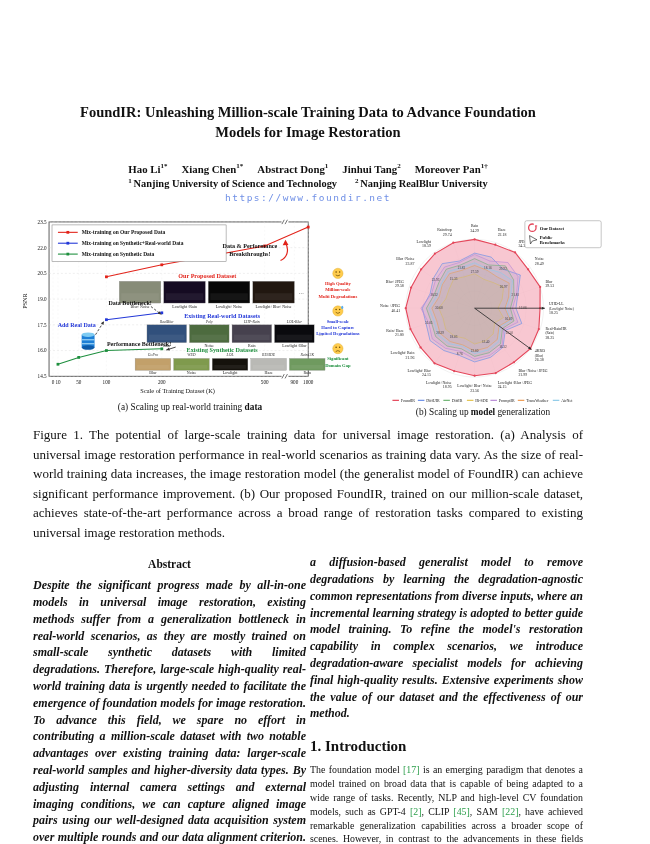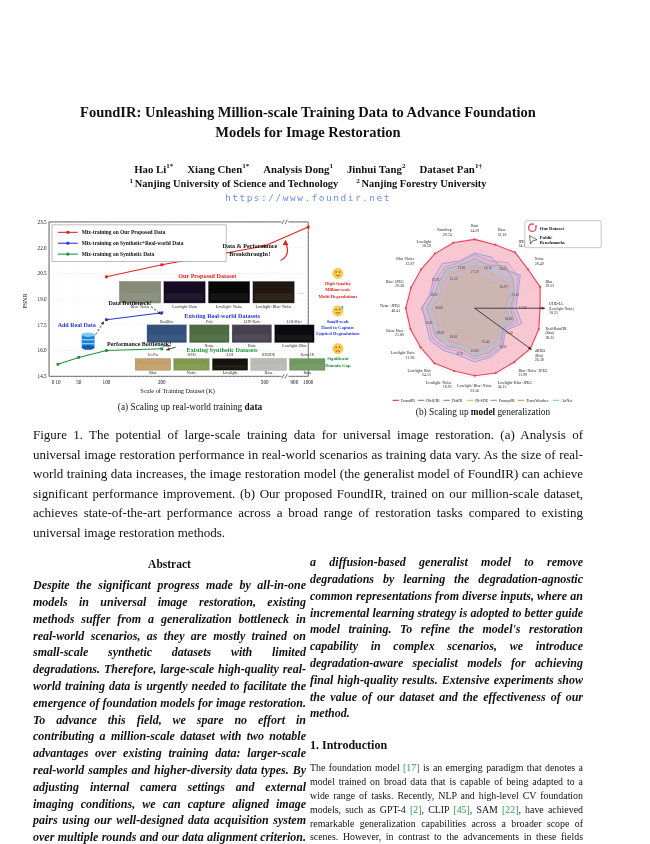--- a/index.html
+++ b/index.html
@@ -17,37 +17,37 @@
   .figbox{display:flex;flex-direction:column;align-items:center;}
   .subcaption{margin-top:2px;font-size:9.3px;text-align:center;}
   .subcaption b{font-weight:bold;}
   .figcaption{margin-top:8px;padding:0 33px;font-size:13px;line-height:1.5;text-align:justify;}
   .columns{margin-top:12px;padding:0 33px;display:flex;gap:4px;}
   .col{width:282px;}
   .abshead{text-align:center;font-weight:bold;font-size:11.5px;margin:4px 0 7px 0;}
   .abstract{font-style:italic;font-weight:bold;font-size:12px;line-height:1.40;text-align:justify;margin:0;}
   .footnotes{margin-top:14px;font-size:7.8px;line-height:1.45;}
   .footnotes .rule{width:118px;border-top:1px solid #222;margin-bottom:3px;}
-  .sechead{font-weight:bold;font-size:12px;margin:16px 0 8px 0;font-family:Liberation Serif, serif;}
+  .sechead{font-weight:bold;font-size:15px;margin:16px 0 8px 0;font-family:Liberation Serif, serif;}
   .bodytext{font-size:9.9px;line-height:1.40;text-align:justify;margin:0;}
   .bodytext.indent{text-indent:13px;}
   .cite{color:#2c9e4b;}
   svg text{font-family:"Liberation Serif",serif;}
 </style>
 </head>
 <body>
 
 <div class="page">
   <div class="inner">
     <div class="title">
       <div>FoundIR: Unleashing Million-scale Training Data to Advance Foundation</div>
       <div>Models for Image Restoration</div>
     </div>
-    <div class="authors" id="authors-line"><span class="author"><span>Hao Li</span><sup>1*</sup></span><span class="author"><span>Xiang Chen</span><sup>1*</sup></span><span class="author"><span>Analysis Dong</span><sup>1</sup></span><span class="author"><span>Jinhui Tang</span><sup>2</sup></span><span class="author"><span>Dataset Pan</span><sup>1†</sup></span></div>
-    <div class="affils" id="affils-line"><span class="affil"><sup>1 </sup><span>Nanjing University of Science and Technology</span></span><span class="affil"><sup>2 </sup><span>Nanjing Forestry University</span></span></div>
+    <div class="authors" id="authors-line"><span class="author"><span>Hao Li</span><sup>1*</sup></span><span class="author"><span>Xiang Chen</span><sup>1*</sup></span><span class="author"><span>Abstract Dong</span><sup>1</sup></span><span class="author"><span>Jinhui Tang</span><sup>2</sup></span><span class="author"><span>Moreover Pan</span><sup>1†</sup></span></div>
+    <div class="affils" id="affils-line"><span class="affil"><sup>1 </sup><span>Nanjing University of Science and Technology</span></span><span class="affil"><sup>2 </sup><span>Nanjing RealBlur University</span></span></div>
     <div class="url">https://www.foundir.net</div>
   </div>
 
   <div class="figrow">
     <div class="figbox">
       <svg id="figA" width="342" height="183" viewBox="0 0 345 185">
           <rect x="30" y="5" width="262" height="156" fill="#fff" stroke="#333" stroke-width="0.8"></rect>
           <line x1="30" y1="161" x2="292" y2="161" stroke="#d5d5d5" stroke-width="0.4" stroke-dasharray="2,2"></line>
           <text x="27.5" y="162.9" font-size="5.2" fill="#111" text-anchor="end" font-weight="normal" font-style="normal">14.5</text>
           <line x1="30" y1="135" x2="292" y2="135" stroke="#d5d5d5" stroke-width="0.4" stroke-dasharray="2,2"></line>

